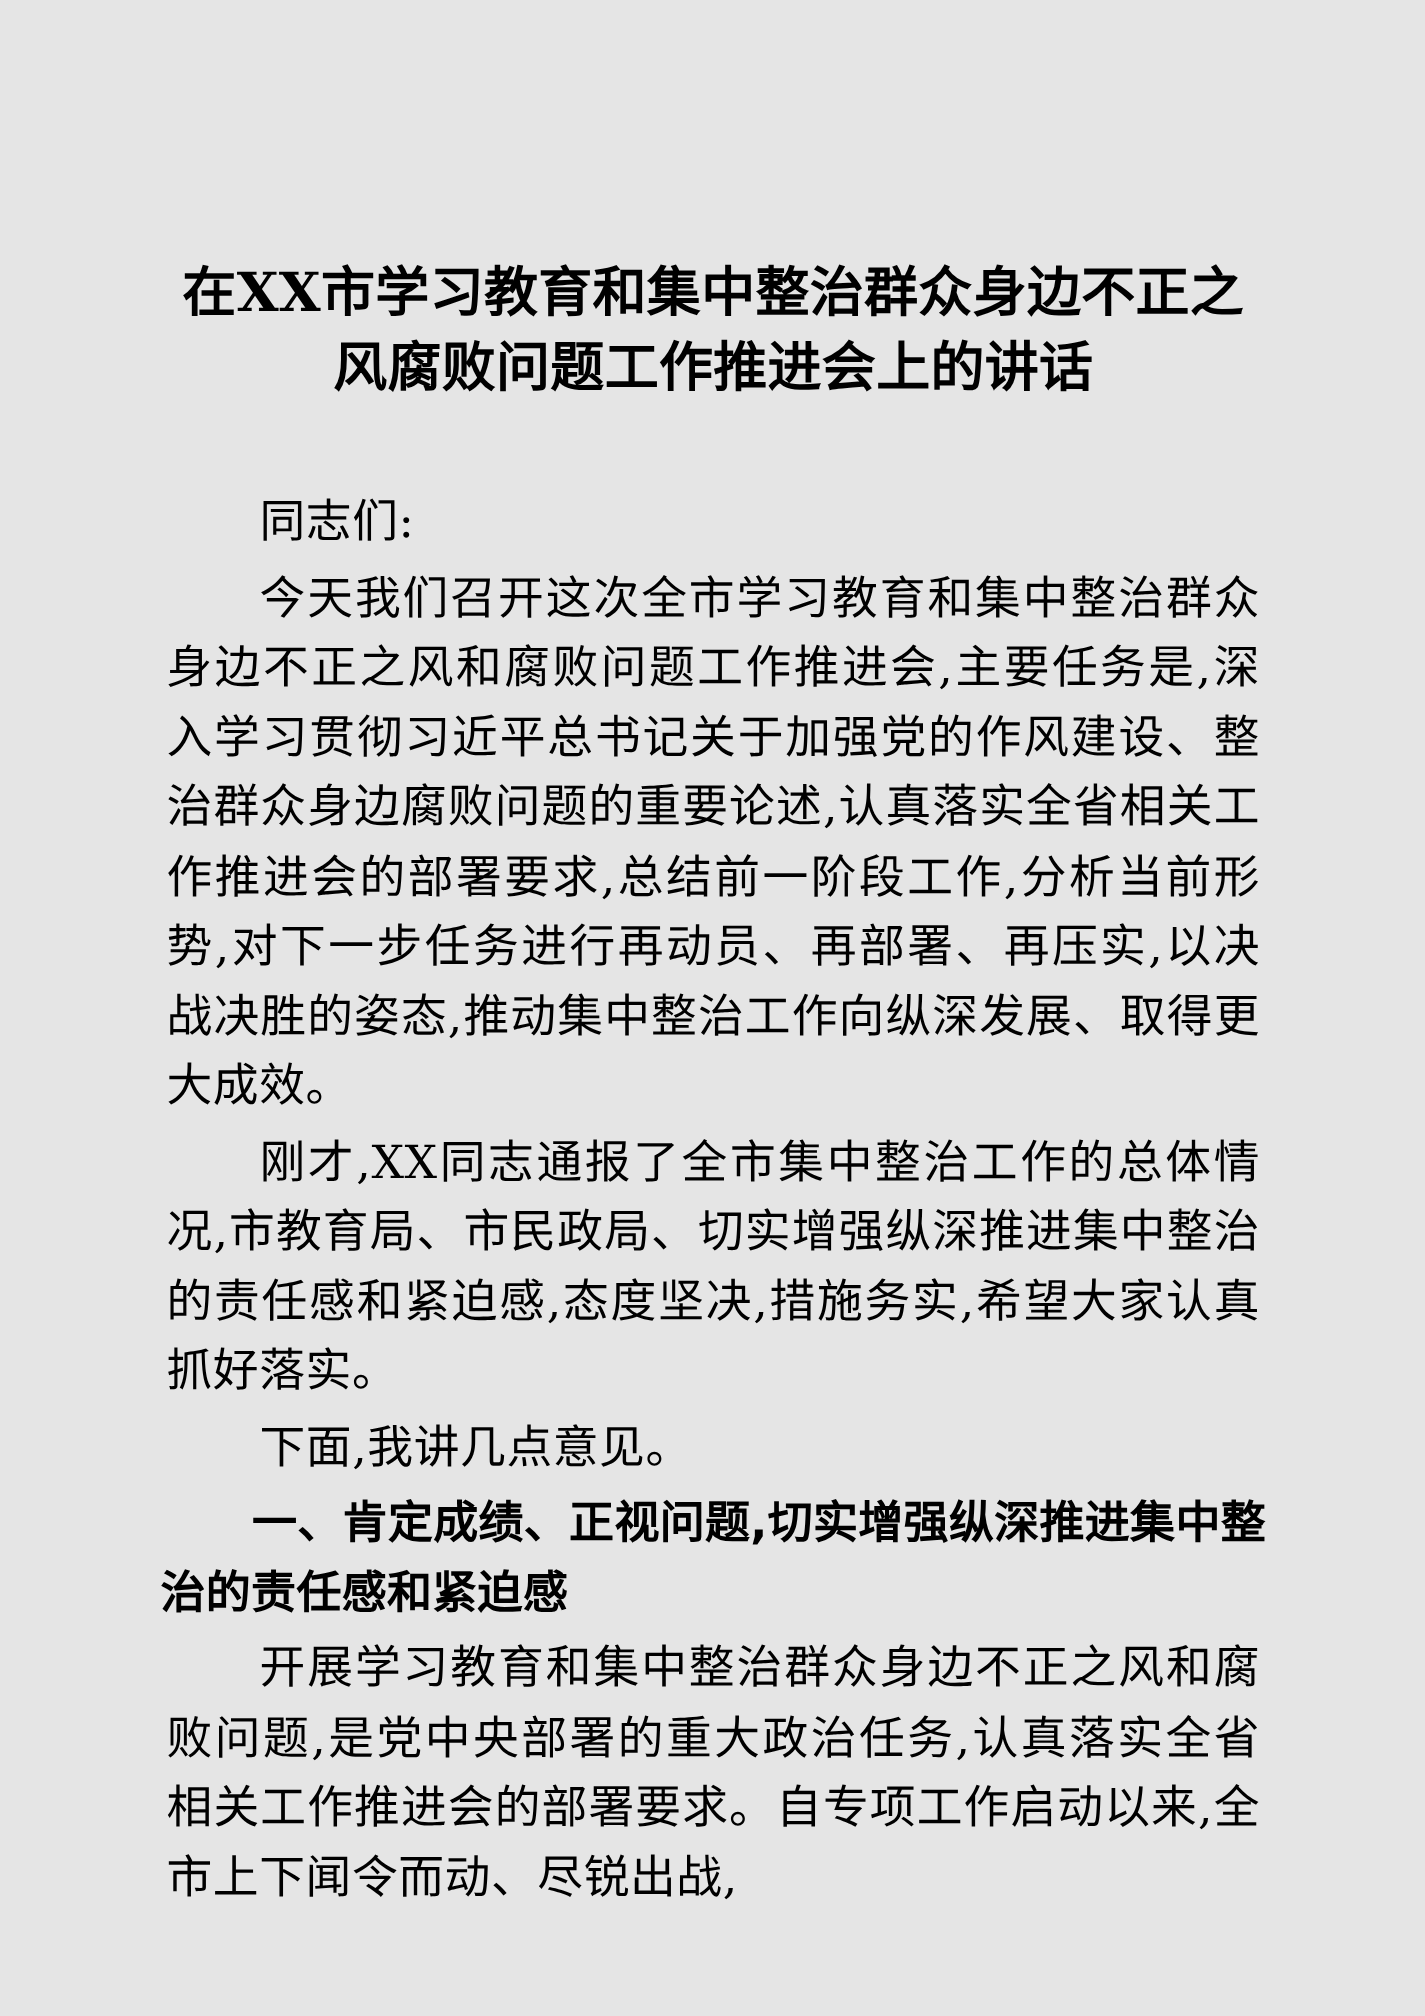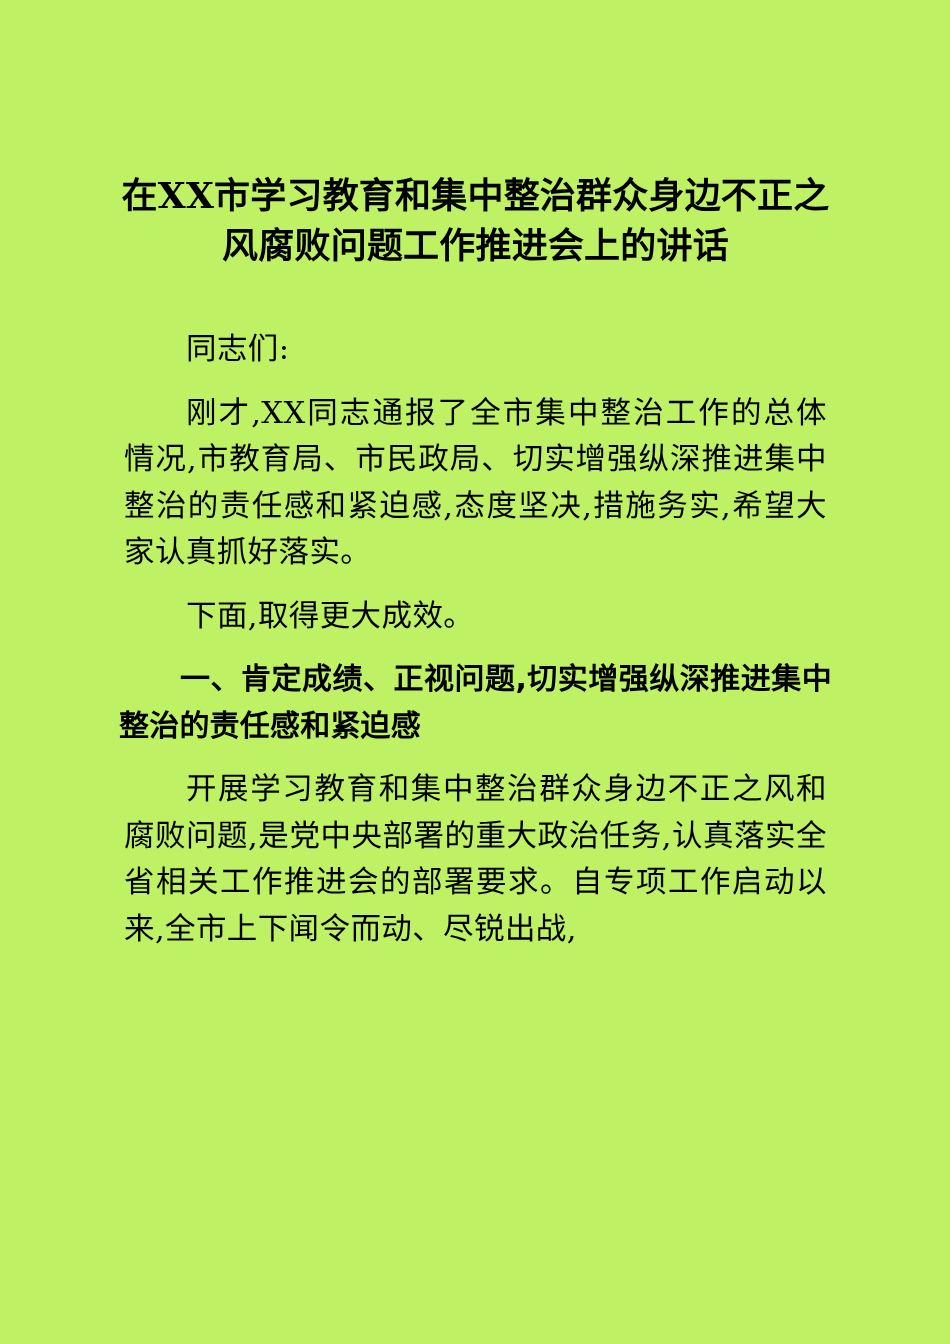--- a/index.html
+++ b/index.html
@@ -6,21 +6,21 @@
   html, body {
     margin: 0;
     padding: 0;
     background: #ffffff;
   }
 
   .page {
     position: relative;
     width: 950px;
     height: 1344px;
-    background: #bef264;
+    background: #e5e5e5;
     overflow: hidden;
     box-sizing: border-box;
   }
 
   
   .content {
     position: absolute;
     left: 107px;
     top: 0;
     width: 737px;
@@ -39,21 +39,21 @@
     letter-spacing: 0.2px;
     word-break: break-all;
   }
 
   
   .para {
     font-family: "DejaVu Serif", "Liberation Serif", serif;
     font-size: 30.5px;
     line-height: 46.5px;
     color: #000000;
-    margin: 17px;
+    margin: 4px;
     text-align: justify;
     text-justify: inter-character;
     word-break: break-all;
     letter-spacing: 0.4px;
   }
 
   .para.indent {
     text-indent: 62px;
   }
 
@@ -62,41 +62,42 @@
     margin-top: 56px;
   }
 
   
   .section-heading {
     font-family: "DejaVu Sans", "Liberation Sans", sans-serif;
     font-weight: bold;
     font-size: 30px;
     line-height: 46.5px;
     color: #000000;
-    margin: 12px;
+    margin: 0;
     text-indent: 61px;
     text-align: justify;
     text-justify: inter-character;
     word-break: break-all;
     letter-spacing: 0.2px;
   }
 </style>
 </head>
 <body>
 
 <div class="page">
   <div class="content">
 
     <h1 class="doc-title">在XX市学习教育和集中整治群众身边不正之风腐败问题工作推进会上的讲话</h1>
 
     <p class="para indent salutation">同志们:</p>
 
+    <p class="para indent">今天我们召开这次全市学习教育和集中整治群众身边不正之风和腐败问题工作推进会,主要任务是,深入学习贯彻习近平总书记关于加强党的作风建设、整治群众身边腐败问题的重要论述,认真落实全省相关工作推进会的部署要求,总结前一阶段工作,分析当前形势,对下一步任务进行再动员、再部署、再压实,以决战决胜的姿态,推动集中整治工作向纵深发展、取得更大成效。</p>
 
     <p class="para indent">刚才,XX同志通报了全市集中整治工作的总体情况,市教育局、市民政局、切实增强纵深推进集中整治的责任感和紧迫感,态度坚决,措施务实,希望大家认真抓好落实。</p>
 
-    <p class="para indent">下面,取得更大成效。</p>
+    <p class="para indent">下面,我讲几点意见。</p>
 
     <h2 class="section-heading">一、肯定成绩、正视问题,切实增强纵深推进集中整治的责任感和紧迫感</h2>
 
     <p class="para indent">开展学习教育和集中整治群众身边不正之风和腐败问题,是党中央部署的重大政治任务,认真落实全省相关工作推进会的部署要求。自专项工作启动以来,全市上下闻令而动、尽锐出战,</p>
 
   </div>
 </div>
 
 </body></html>

